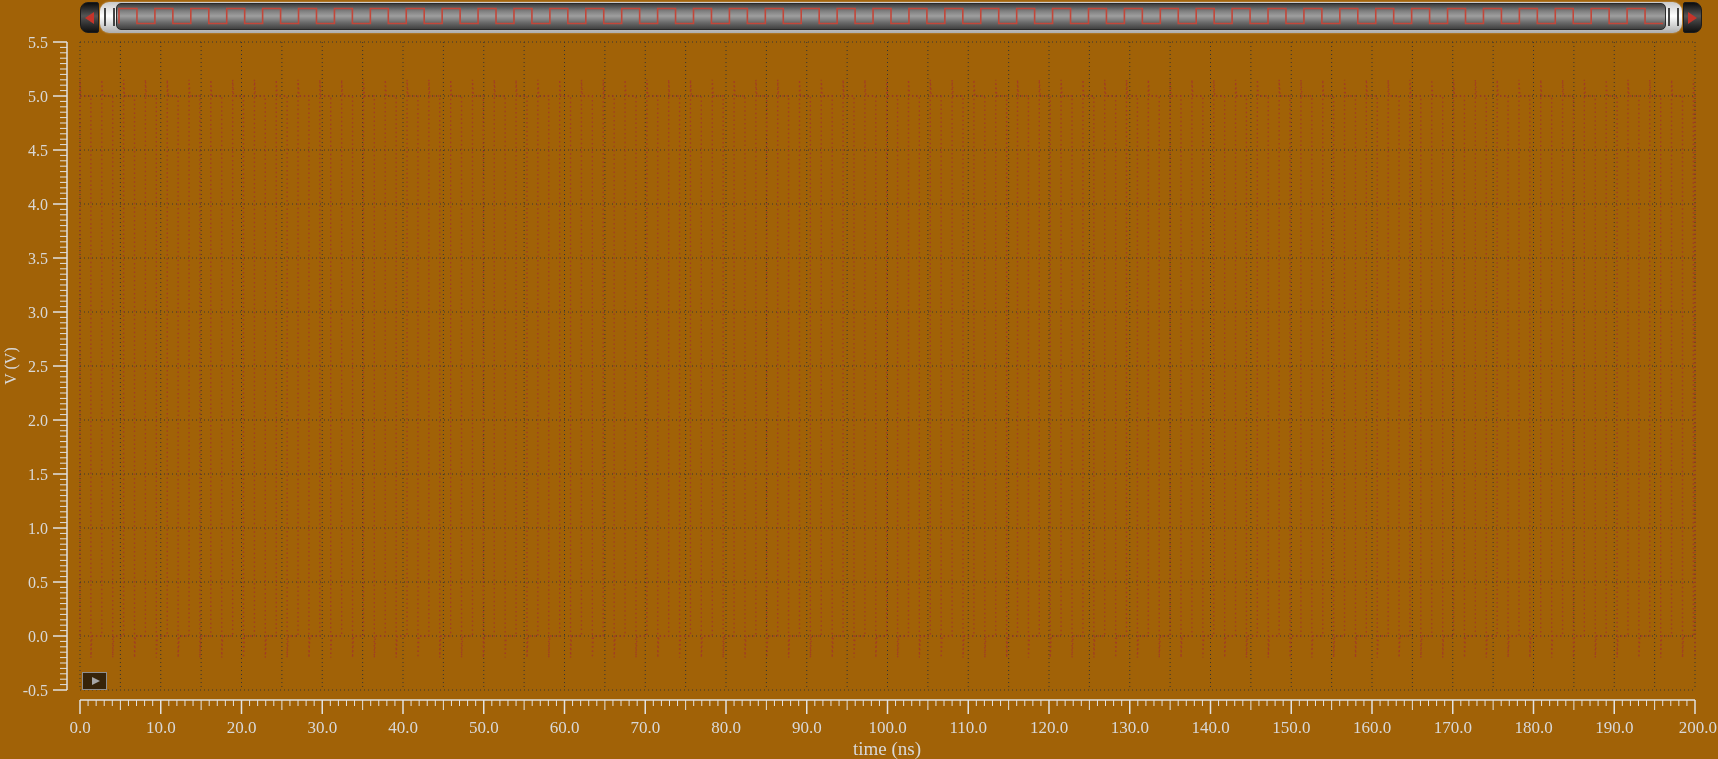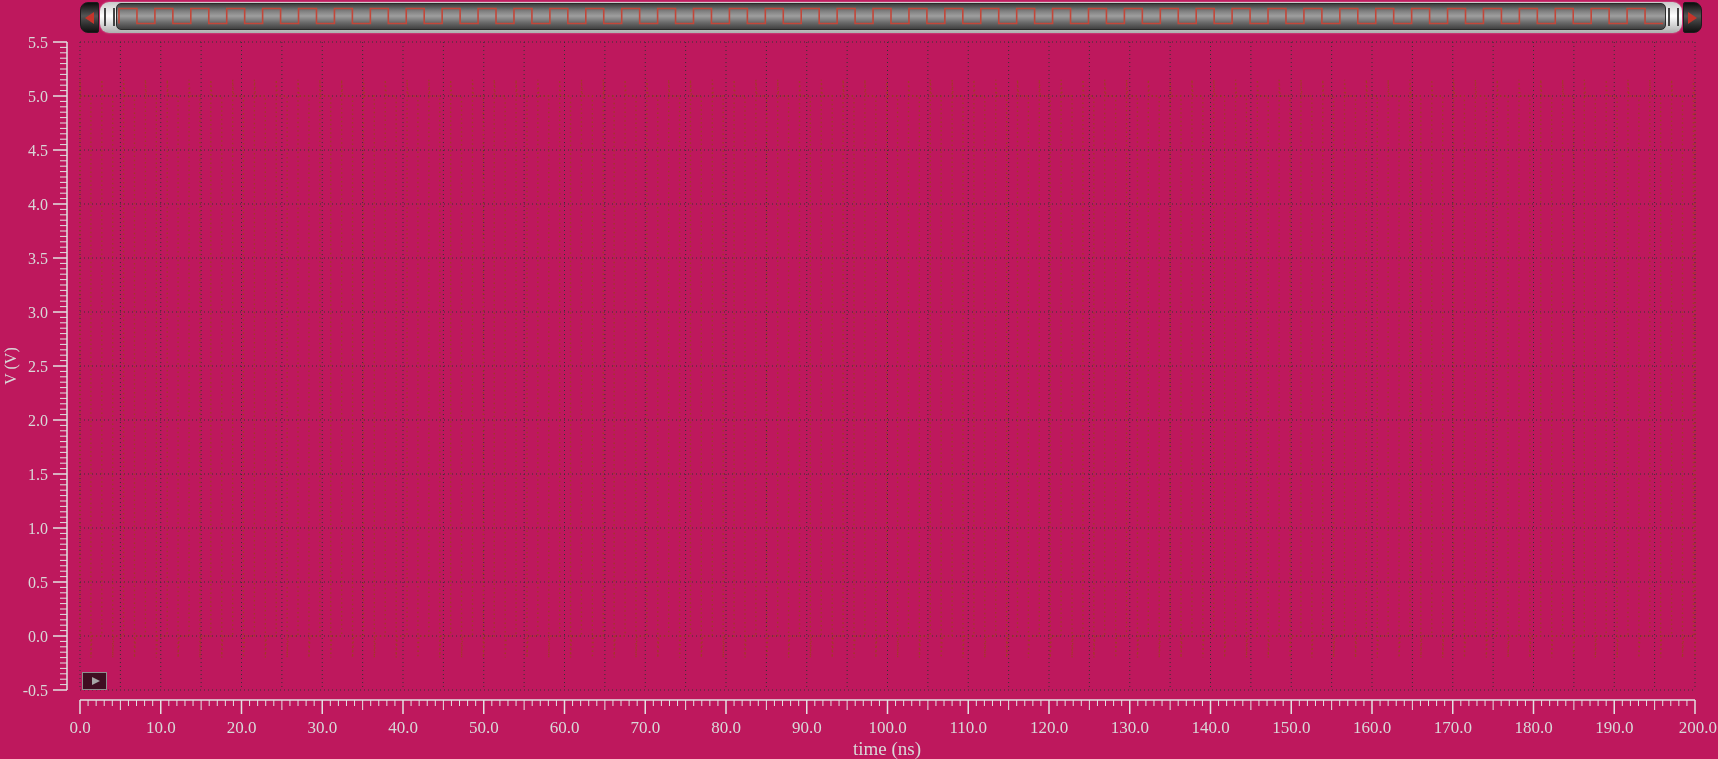--- a/index.html
+++ b/index.html
@@ -1,16 +1,16 @@
 <!DOCTYPE html>
 <html><head>
 <meta charset="utf-8">
 <style>
   html,body{margin:0;padding:0;background:#000;}
-  .screen{position:relative;width:1718px;height:759px;background:#be185d;overflow:hidden;
+  .screen{position:relative;width:1718px;height:759px;background:#a16207;overflow:hidden;
           font-family:"Liberation Serif","DejaVu Serif",serif;}
 
   
   .hscrollbar{position:absolute;left:80px;top:2px;width:1622px;height:31px;
               display:flex;align-items:stretch;z-index:5;}
   .sb-btn{width:19px;display:flex;align-items:center;justify-content:center;
           background:linear-gradient(180deg,#0d0d0d 0%,#565656 45%,#2e2e2e 75%,#101010 100%);
           border:1px solid #1c1c1c;box-sizing:border-box;cursor:pointer;}
   .sb-btn.left {border-radius:8px 2px 2px 8px;margin-right:1px;}
   .sb-btn.right{border-radius:2px 8px 8px 2px;margin-left:1px;}

